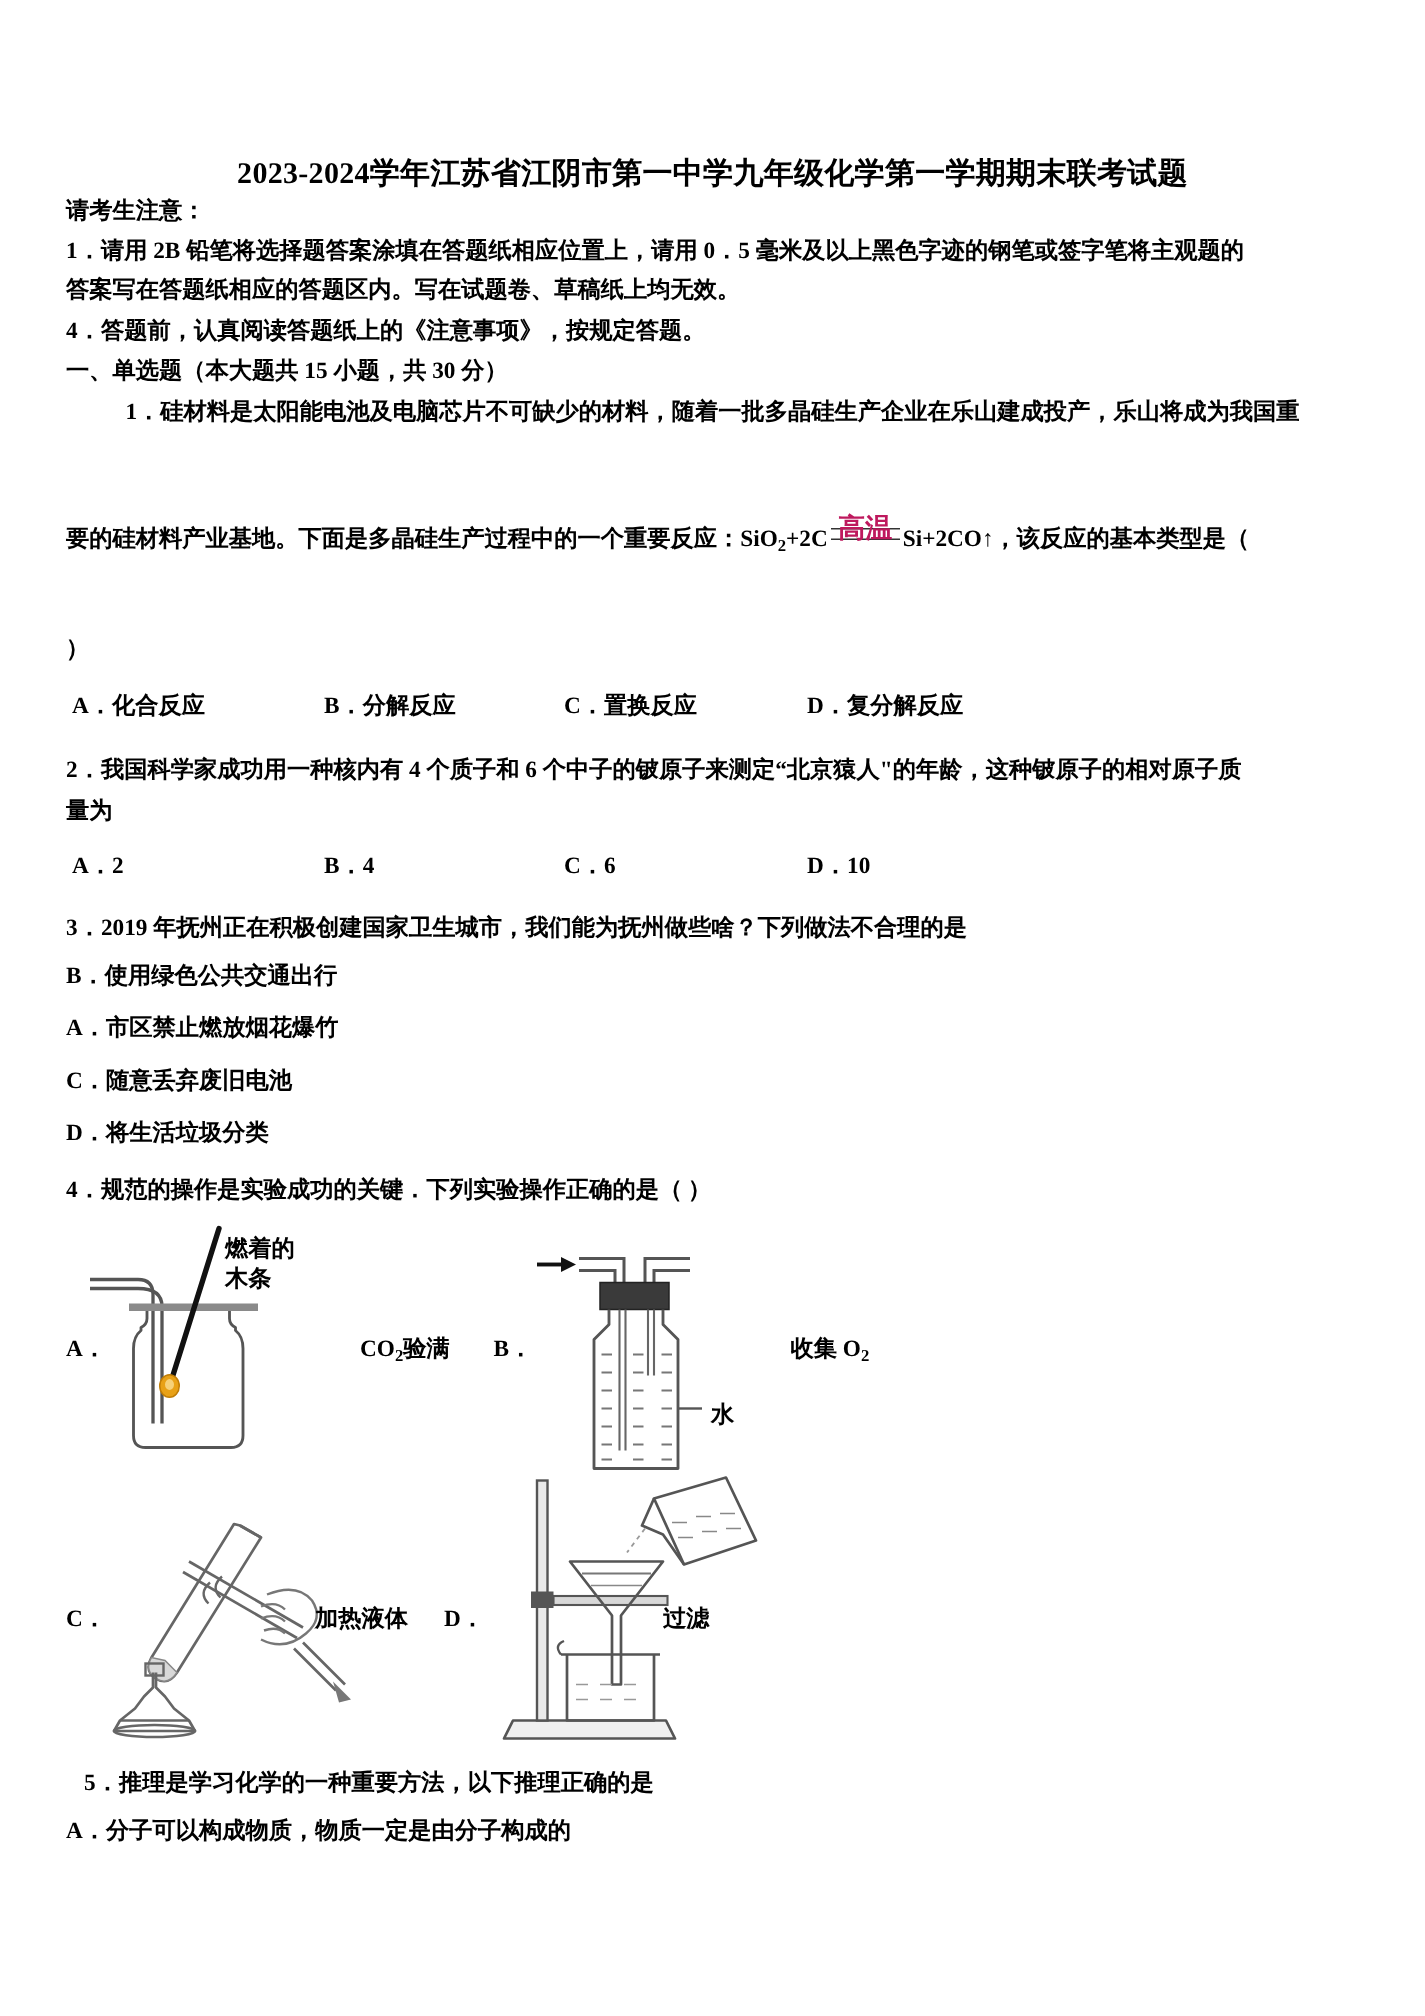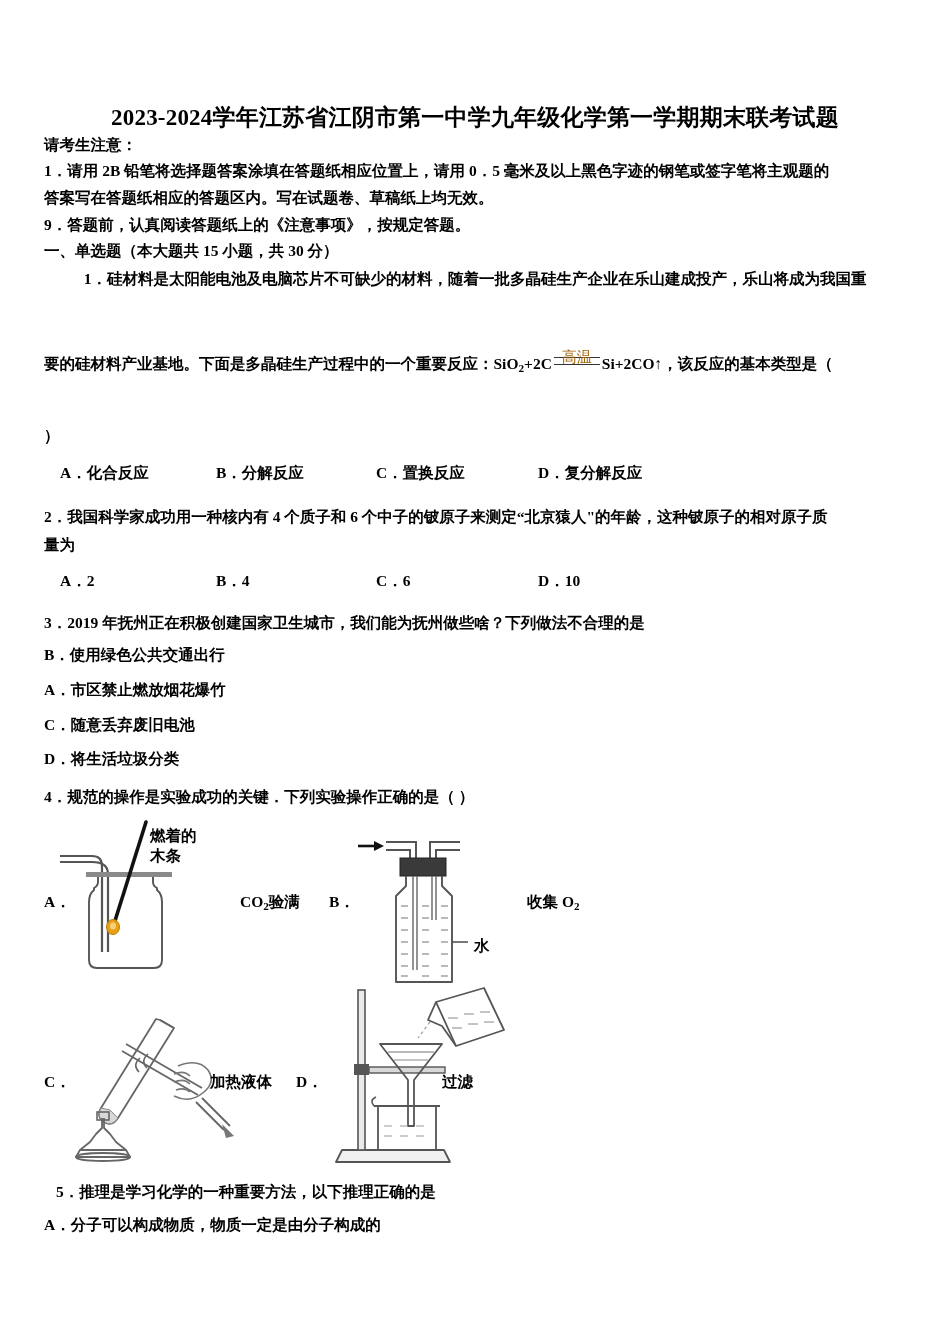--- a/index.html
+++ b/index.html
@@ -23,21 +23,21 @@
     position: absolute;
     left: 44px;
     top: 0;
     width: 862px;
   }
 
   
   .title {
     text-align: center;
     font-weight: bold;
-    font-size: 23px;
+    font-size: 20px;
     letter-spacing: 0.2px;
     margin: 0;
     padding-top: 104px;
     line-height: 1.2;
     white-space: nowrap;
   }
 
   
   .notice {
     font-size: 15.5px;
@@ -74,23 +74,23 @@
   .eqn {
     display: inline-block;
     position: relative;
     vertical-align: baseline;
   }
   .eqn .cond {
     position: absolute;
     left: 50%;
     transform: translateX(-50%);
     bottom: 12px;
-    font-size: 15px;
-    font-weight: normal;
-    color: #a16207;
+    font-size: 18px;
+    font-weight: bold;
+    color: #be185d;
     white-space: nowrap;
     line-height: 1;
   }
   .eqn .dbl {
     display: inline-block;
     width: 46px;
     height: 6px;
     border-top: 1.4px solid #333;
     border-bottom: 1.4px solid #333;
     vertical-align: 4px;
@@ -103,21 +103,21 @@
     position: relative;
     height: 30px;
     font-size: 15.5px;
     font-weight: bold;
   }
   .opts-row .opt {
     position: absolute;
     top: 0;
     white-space: nowrap;
   }
-  .op-a { left: 16px; }
+  .op-a { left: 4px; }
   .op-b { left: 172px; }
   .op-c { left: 332px; }
   .op-d { left: 494px; }
 
   
   .opts-col { margin-top: 2px; }
   .opts-col .opt {
     display: block;
     font-size: 15.5px;
     font-weight: bold;
@@ -156,21 +156,21 @@
 
 <div id="page">
   <div class="doc">
 
     <div class="title">2023-2024学年江苏省江阴市第一中学九年级化学第一学期期末联考试题</div>
 
     <div class="notice">
       <span class="notice-line">请考生注意：</span>
       <span class="notice-line">1．请用 2B 铅笔将选择题答案涂填在答题纸相应位置上，请用 0．5 毫米及以上黑色字迹的钢笔或签字笔将主观题的</span>
       <span class="notice-line">答案写在答题纸相应的答题区内。写在试题卷、草稿纸上均无效。</span>
-      <span class="notice-line">9．答题前，认真阅读答题纸上的《注意事项》，按规定答题。</span>
+      <span class="notice-line">4．答题前，认真阅读答题纸上的《注意事项》，按规定答题。</span>
     </div>
 
     <div class="section-head">一、单选题（本大题共 15 小题，共 30 分）</div>
 
     <div class="q q1-wrap">
       <span class="q1-line1">1．硅材料是太阳能电池及电脑芯片不可缺少的材料，随着一批多晶硅生产企业在乐山建成投产，乐山将成为我国重</span>
       <span class="q1-line2"><span>要的硅材料产业基地。下面是多晶硅生产过程中的一个重要反应：SiO</span><sub>2</sub><span>+2C</span><span class="eqn"><span class="cond">高温</span><span class="dbl"></span></span><span>Si+2CO↑，该反应的基本类型是（</span></span>
       <span class="q1-line3">）</span>
     </div>
 

